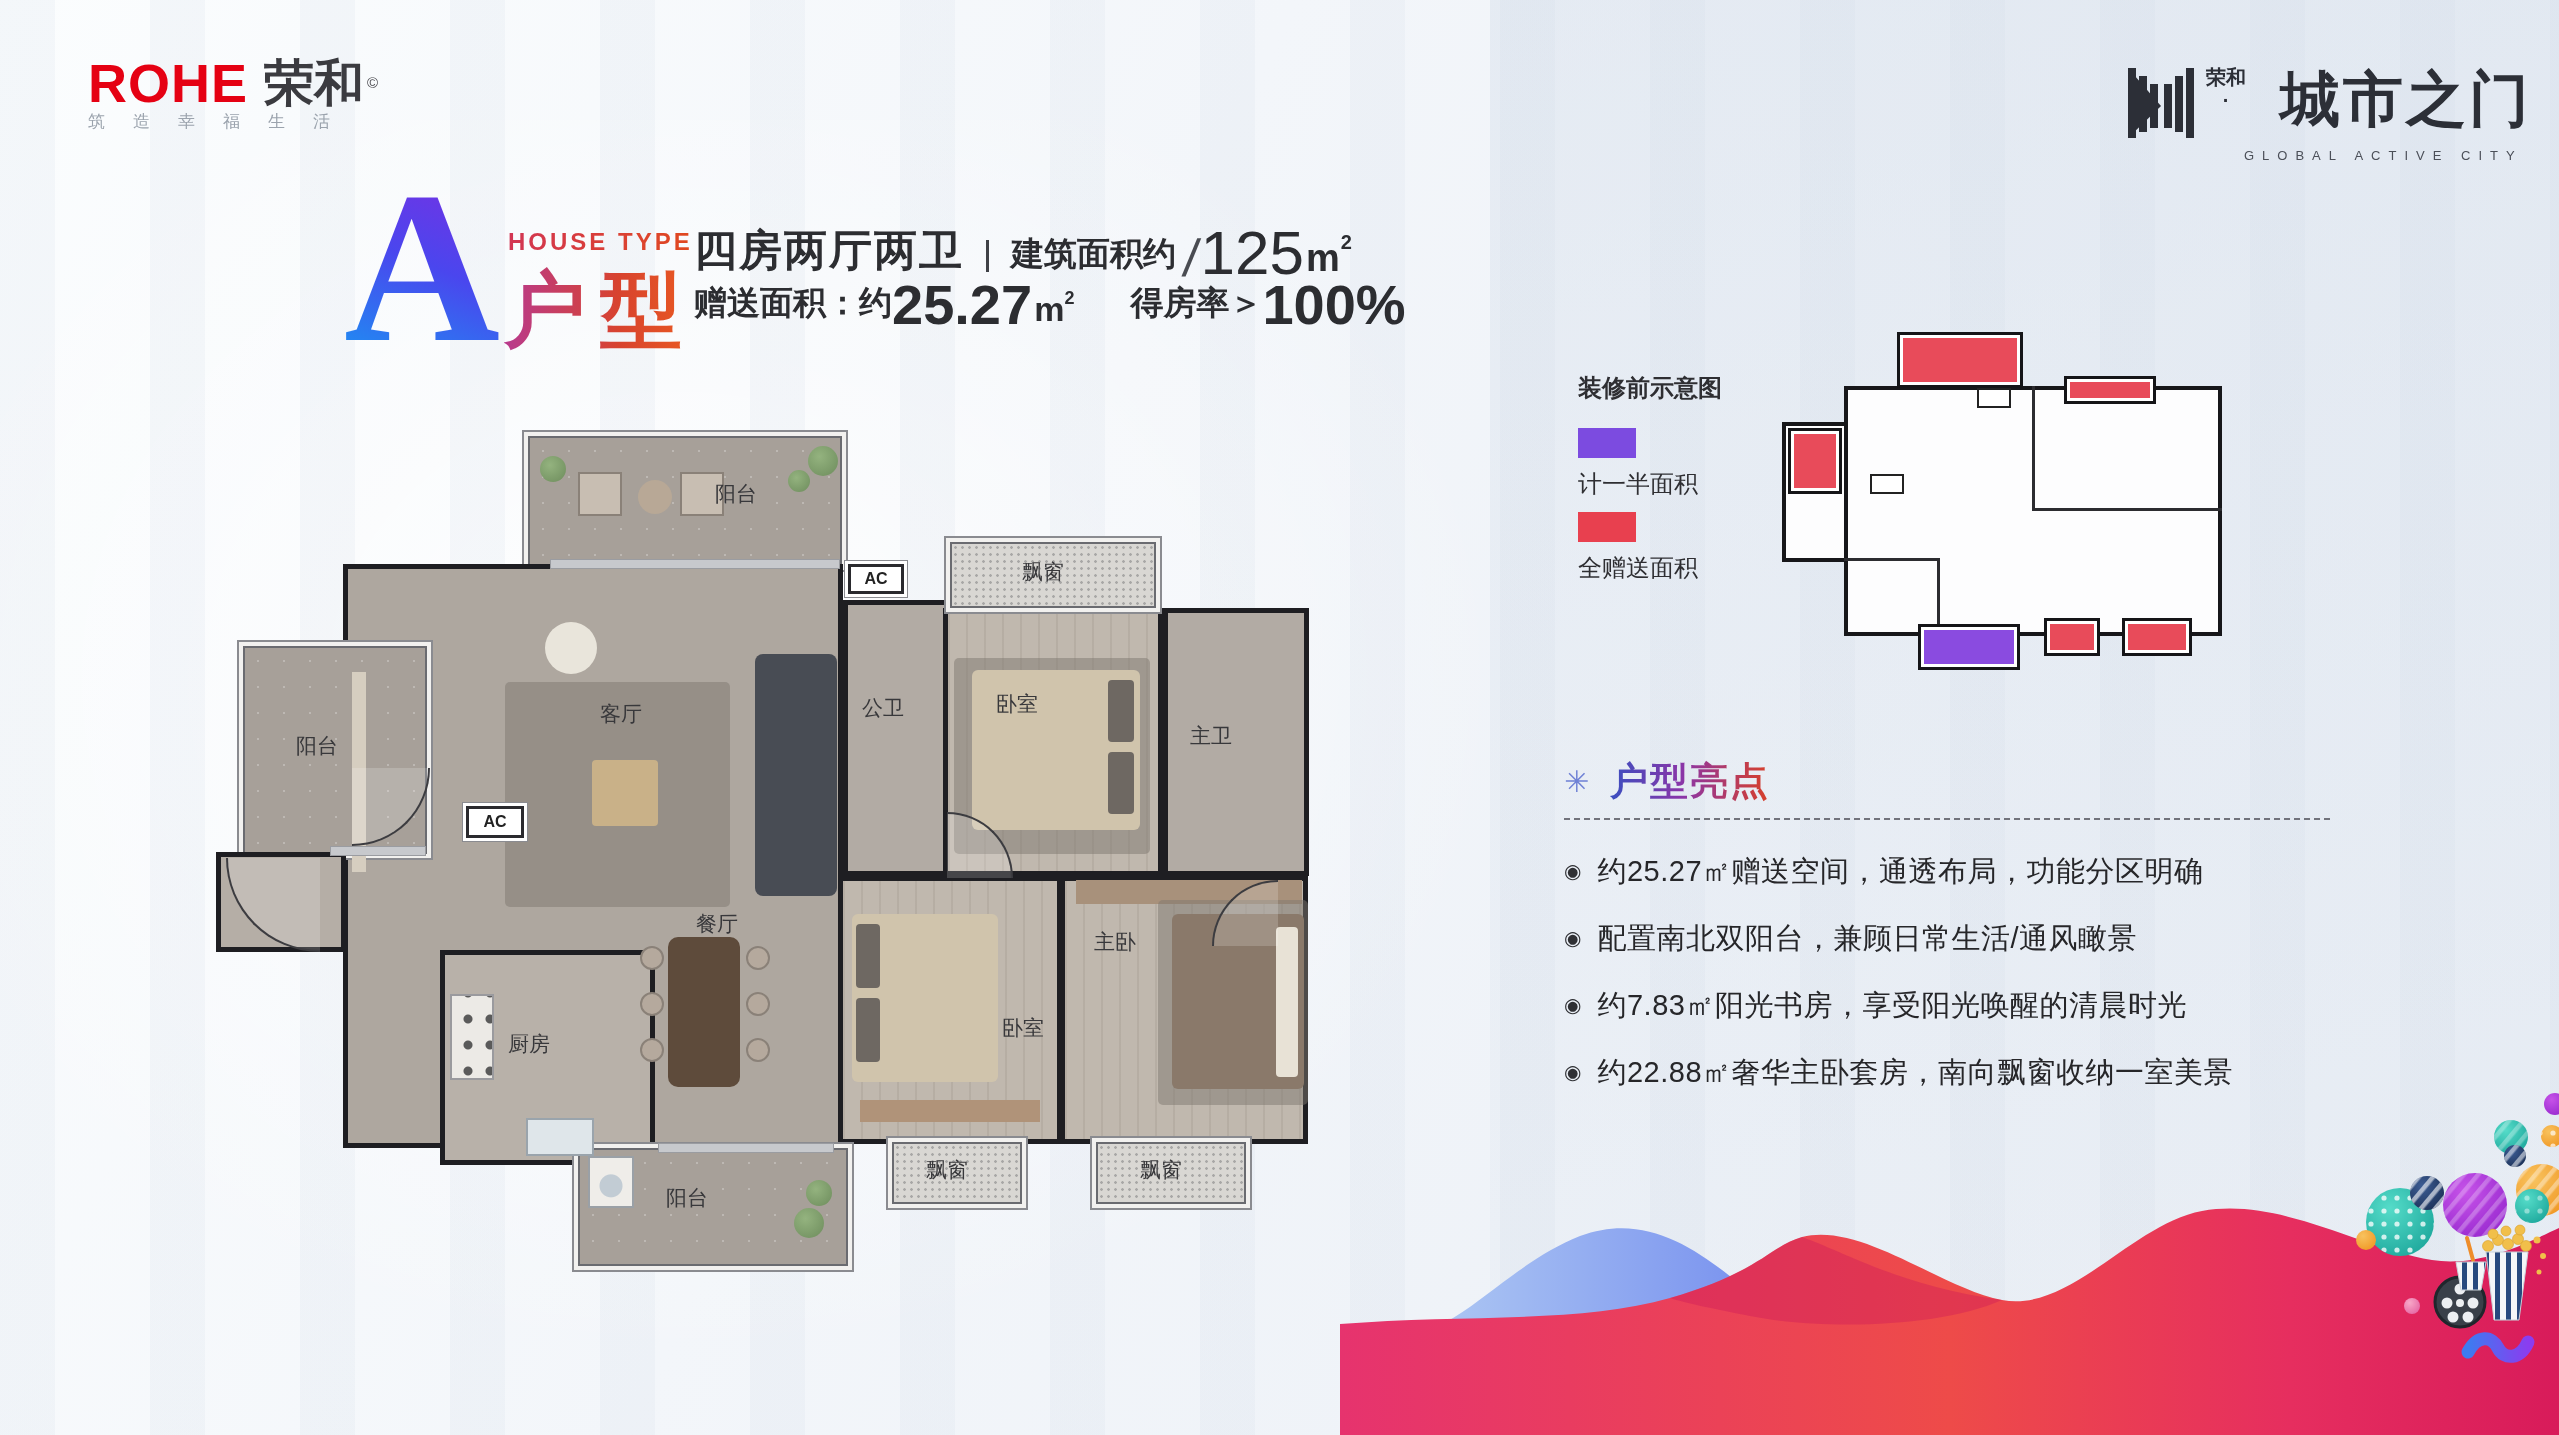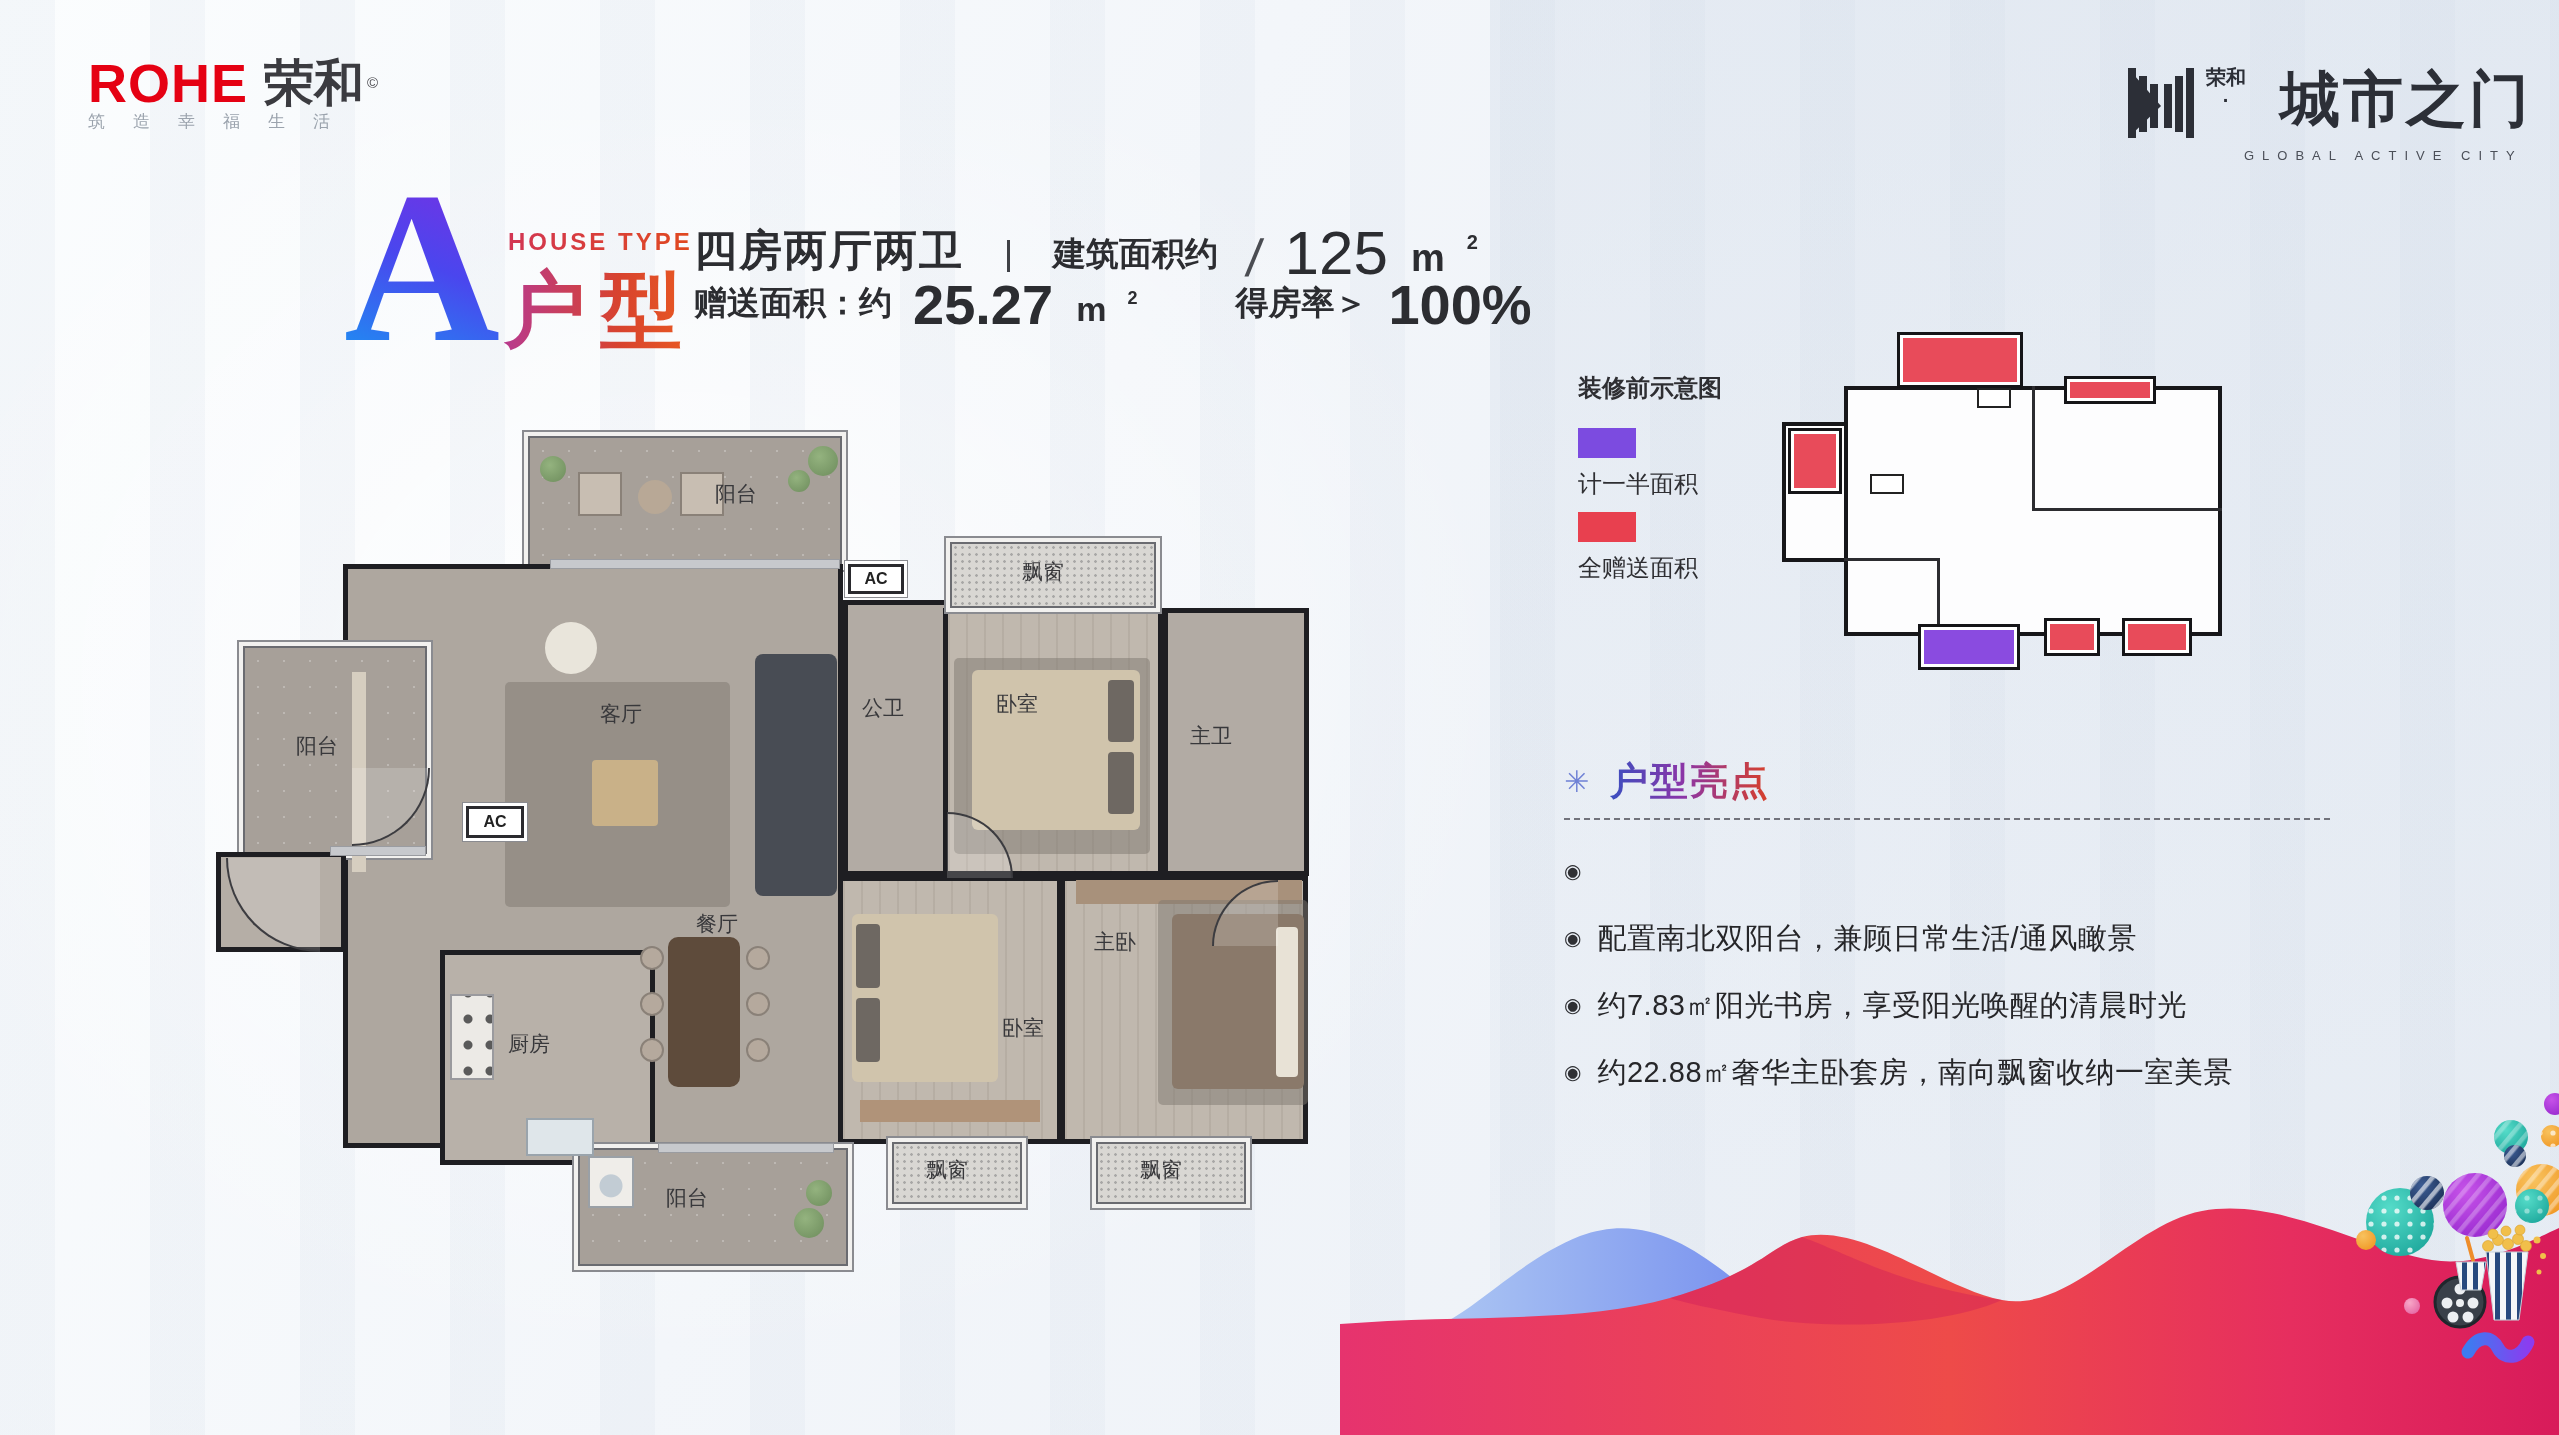--- a/index.html
+++ b/index.html
@@ -35,21 +35,21 @@
     font-size:216px;font-weight:700;line-height:1;
     background-image:linear-gradient(22deg,#1f8df2 8%,#4a46ee 52%,#7c2ee2 95%);}
   .type-en{position:absolute;left:508px;top:228px;font-size:24px;font-weight:800;letter-spacing:3px;
     background-image:linear-gradient(90deg,#d23553,#e0491f);}
   .type-cn{position:absolute;left:504px;top:256px;font-family:"Liberation Serif","DejaVu Serif",serif;
     font-size:82px;font-weight:700;letter-spacing:14px;
     background-image:linear-gradient(90deg,#b83a8e 0%,#d8432e 60%,#ea5b21 100%);}
 
   
   .hdr{position:absolute;left:694px;top:222px;color:#2c2d31;}
-  .hdr-line{display:flex;align-items:flex-end;white-space:nowrap;gap:21px;}
+  .hdr-line{display:flex;align-items:flex-end;white-space:nowrap;}
   .hdr-rooms{font-size:43px;font-weight:800;letter-spacing:2px;}
   .hdr-divider{width:3px;height:32px;background:#3f4146;margin:0 22px 8px 22px;}
   .hdr-lbl{font-size:33px;font-weight:700;margin-bottom:3px;}
   .hdr-slash{font-size:52px;font-weight:300;color:#4a4c52;line-height:.8;margin:0 2px 0 8px;transform:skewX(-8deg);}
   .hdr-big{font-size:62px;font-weight:400;line-height:.85;}
   .hdr-unit{font-size:38px;font-weight:700;margin-left:2px;}
   .sup{font-size:20px;font-weight:700;position:relative;top:-26px;margin-left:1px;}
   .hdr-line2{}
   .hdr-big2{font-size:56px;font-weight:800;line-height:.88;}
   .hdr-unit2{font-size:34px;font-weight:700;margin-left:2px;}
@@ -286,20 +286,21 @@
     <div class="patch p-red" style="left:262px;top:290px;width:56px;height:38px"></div>
     <div class="patch p-red" style="left:340px;top:290px;width:70px;height:38px"></div>
     <div class="patch p-purple" style="left:136px;top:296px;width:102px;height:46px"></div>
   </div>
 
   <div class="hl-orn">✳</div>
   <div class="hl-title gtext">户型亮点</div>
   <div class="hl-dash"></div>
   <div class="hl-item" style="top:852px">
     <span class="hl-dot">◉</span>
+    <span class="hl-text">约25.27㎡赠送空间，通透布局，功能分区明确</span>
   </div>
   <div class="hl-item" style="top:919px">
     <span class="hl-dot">◉</span>
     <span class="hl-text">配置南北双阳台，兼顾日常生活/通风瞰景</span>
   </div>
   <div class="hl-item" style="top:986px">
     <span class="hl-dot">◉</span>
     <span class="hl-text">约7.83㎡阳光书房，享受阳光唤醒的清晨时光</span>
   </div>
   <div class="hl-item" style="top:1053px">

